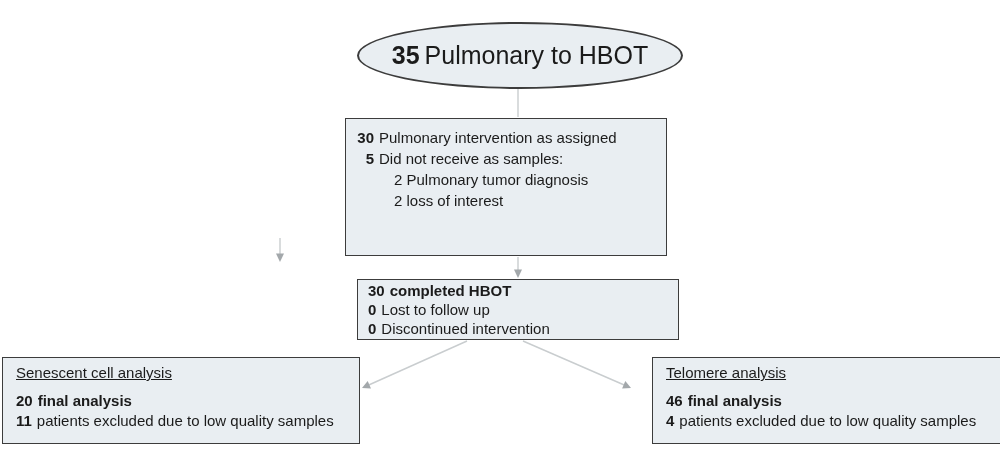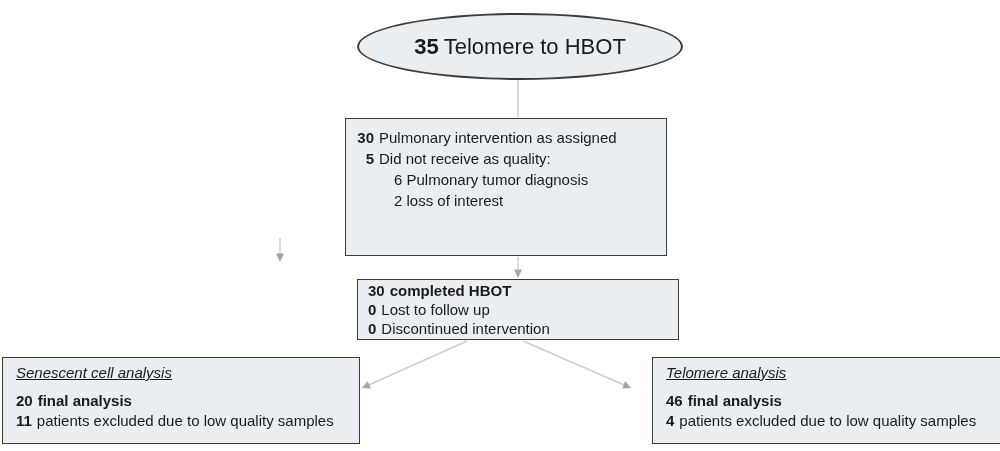--- a/index.html
+++ b/index.html
@@ -12,38 +12,38 @@
   .connectors{position:absolute;left:0;top:0;}
   .conn{stroke:var(--color-connector,#c9cdcf);stroke-width:1.4px;fill:none;}
   .head{fill:var(--color-arrowhead,#a3a8ab);stroke:none;}
   .node{
     position:absolute;box-sizing:border-box;
     background:var(--color-node_fill,#e9eef2);
     border:1.6px solid var(--color-node_border,#3c3c3c);
     font-size:15px;
   }
   .ellipse{
-    left:357px;top:13px;width:326px;height:67px;
+    left:357px;top:22px;width:326px;height:67px;
     border-radius:50%;border-width:2px;
     display:flex;align-items:center;justify-content:center;
-    font-size:22px;
+    font-size:25px;
     text-align:right;
   }
   .box-received{left:345px;top:118px;width:322px;height:138px;padding:8px 8px 0 10px;}
   .box-completed{left:357px;top:279px;width:322px;height:61px;padding:1px 8px 0 10px;}
   .box-senescent{left:2px;top:357px;width:358px;height:87px;padding:5px 8px 0 13px;}
   .box-telomere{left:652px;top:357px;width:350px;height:87px;padding:5px 8px 0 13px;}
   .line{line-height:21px;white-space:nowrap;}
   .box-completed .line{line-height:19px;}
   .box-senescent .line,.box-telomere .line{line-height:20px;}
   .num{font-weight:bold;margin-right:5px;}
   .rnum{display:inline-block;width:18px;text-align:right;font-weight:bold;margin-right:5px;}
   .sub{padding-left:38px;}
   .allbold{font-weight:bold;}
-  .utitle{text-decoration:underline;font-style:italic;}
+  .utitle{text-decoration:underline;}
   .gap{margin-top:8px;}
 </style>
 </head>
 <body>
 
 <div class="canvas">
 
   <svg class="connectors" width="1000" height="451">
     <line class="conn" x1="518" y1="75" x2="518" y2="117"></line>
     <line class="conn" x1="518" y1="257" x2="518" y2="270"></line>
@@ -51,27 +51,27 @@
     <line class="conn" x1="467" y1="341" x2="366.5" y2="386"></line>
     <polygon class="head" points="362,388 367.7,381 371,388.4"></polygon>
     <line class="conn" x1="523" y1="341" x2="626.5" y2="386"></line>
     <polygon class="head" points="631,388 622.1,388.5 625.3,381.1"></polygon>
     <line class="conn" x1="280" y1="238" x2="280" y2="254"></line>
     <polygon class="head" points="280,262 276,253.5 284,253.5"></polygon>
   </svg>
 
   <div class="node ellipse">
     <span class="num">35</span>
-      <span>Telomere to HBOT</span>
+      <span>Pulmonary to HBOT</span>
   </div>
 
   <div class="node box-received">
     <div class="line"><span class="rnum">30</span><span>Pulmonary intervention as assigned</span></div>
-    <div class="line"><span class="rnum">5</span><span>Did not receive as quality:</span></div>
-    <div class="line sub"><span>6 Pulmonary tumor diagnosis</span></div>
+    <div class="line"><span class="rnum">5</span><span>Did not receive as samples:</span></div>
+    <div class="line sub"><span>2 Pulmonary tumor diagnosis</span></div>
     <div class="line sub"><span>2 loss of interest</span></div>
   </div>
 
   <div class="node box-completed">
     <div class="line allbold"><span class="num">30</span><span>completed HBOT</span></div>
     <div class="line"><span class="num">0</span><span>Lost to follow up</span></div>
     <div class="line"><span class="num">0</span><span>Discontinued intervention</span></div>
   </div>
 
   <div class="node box-senescent">

